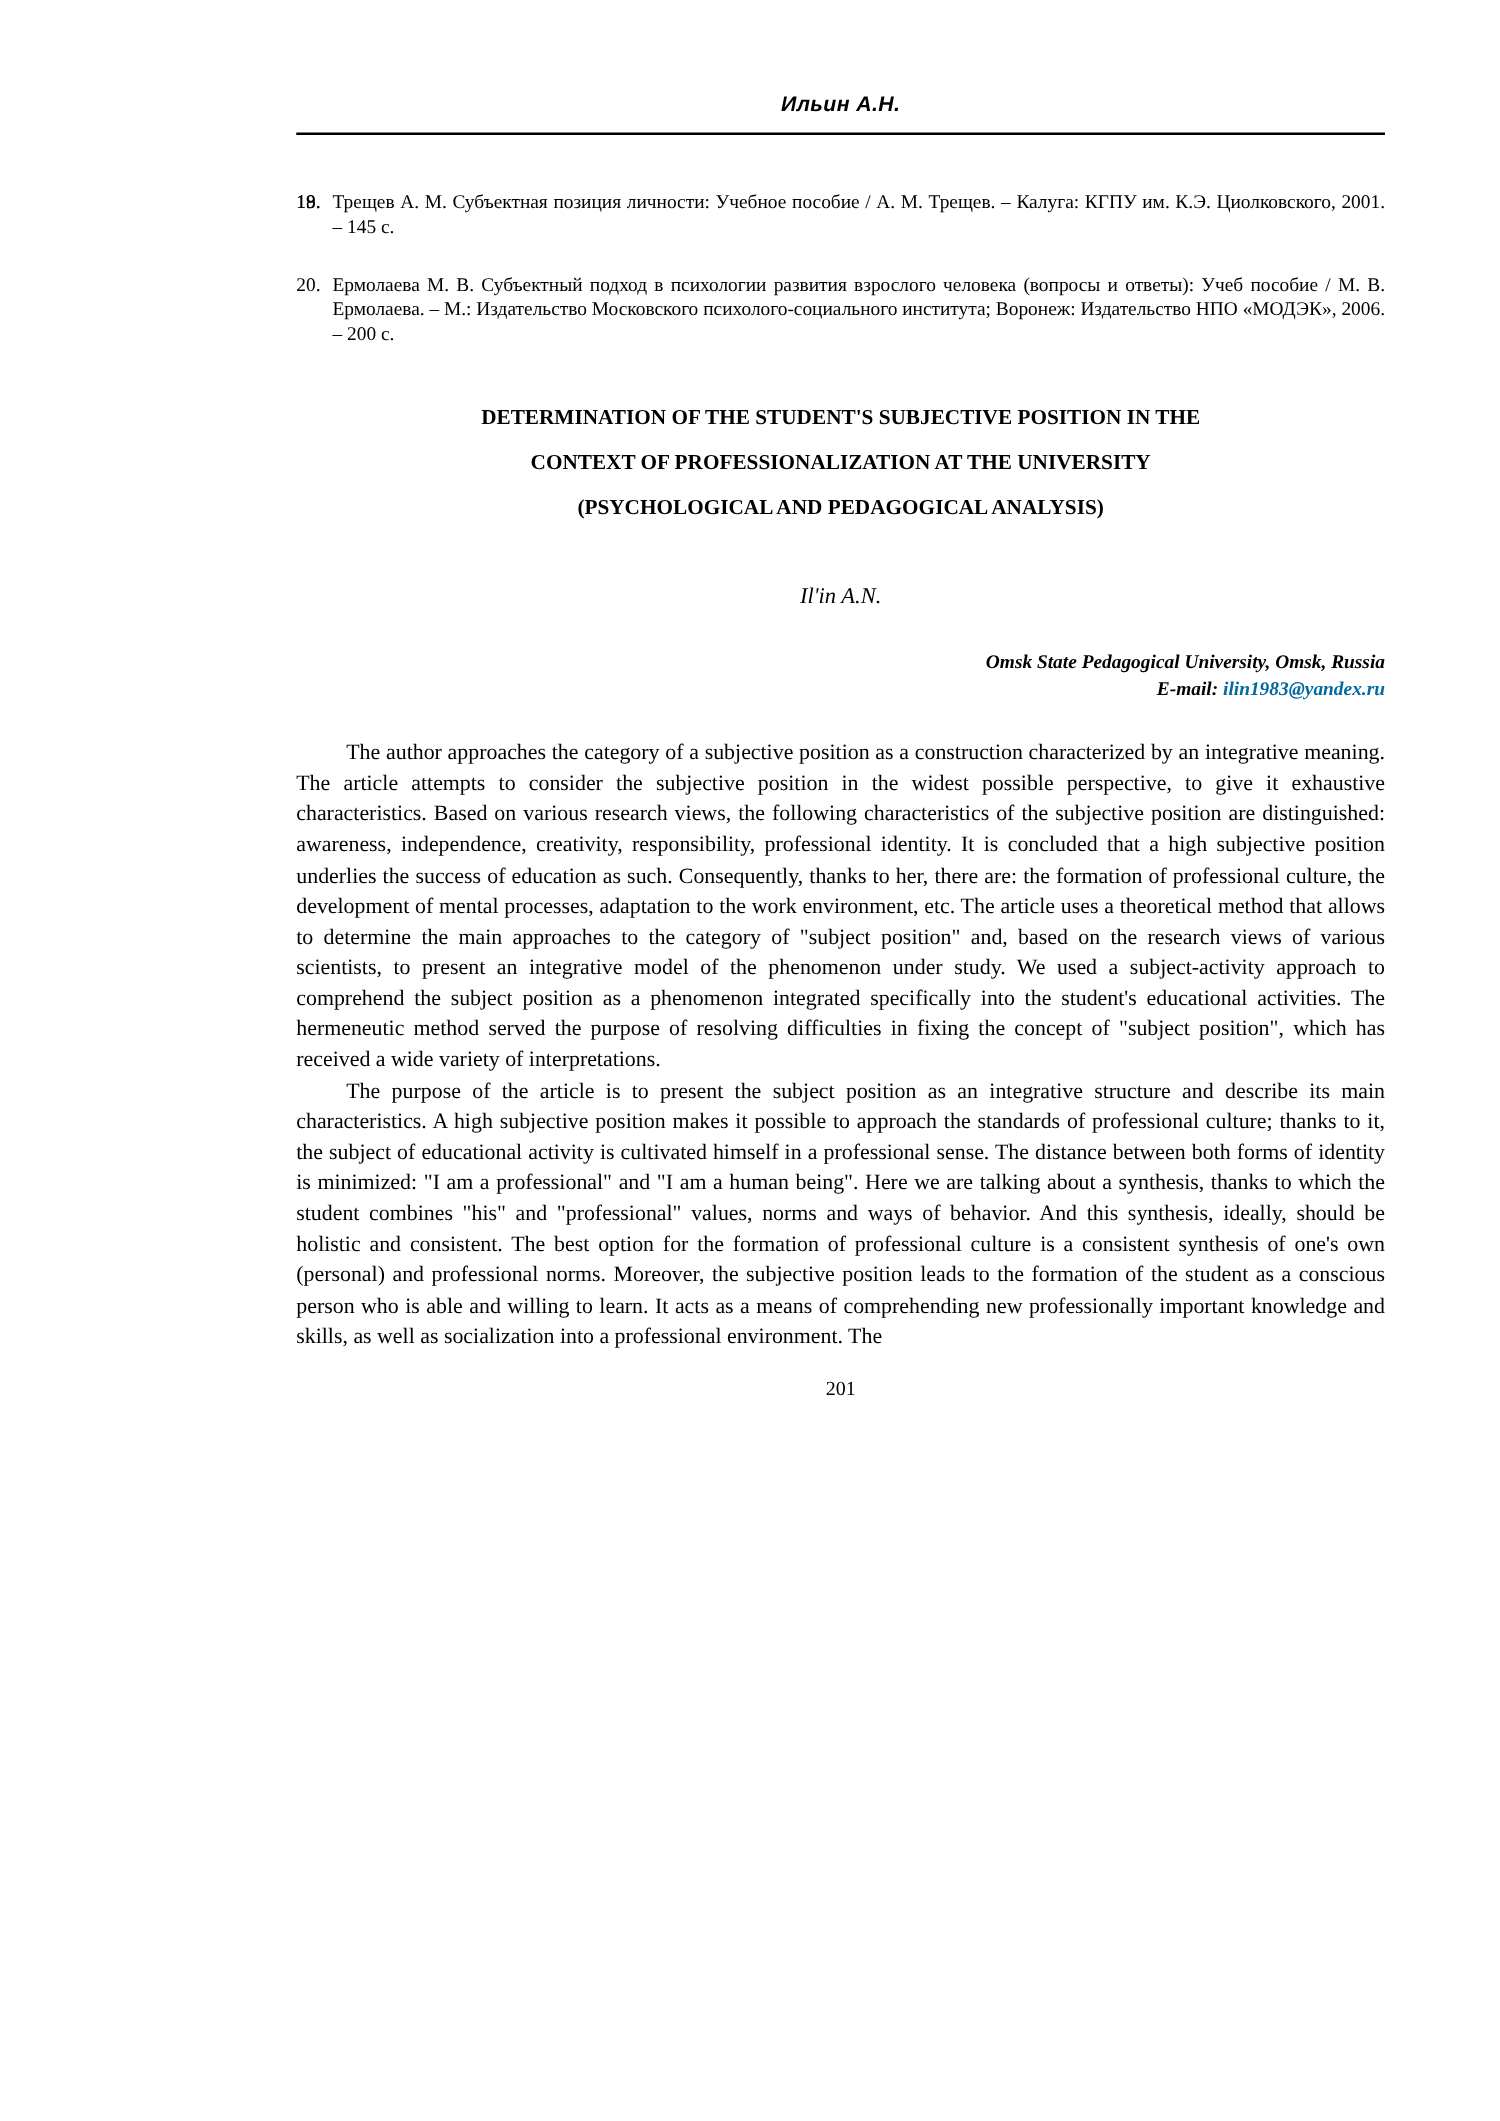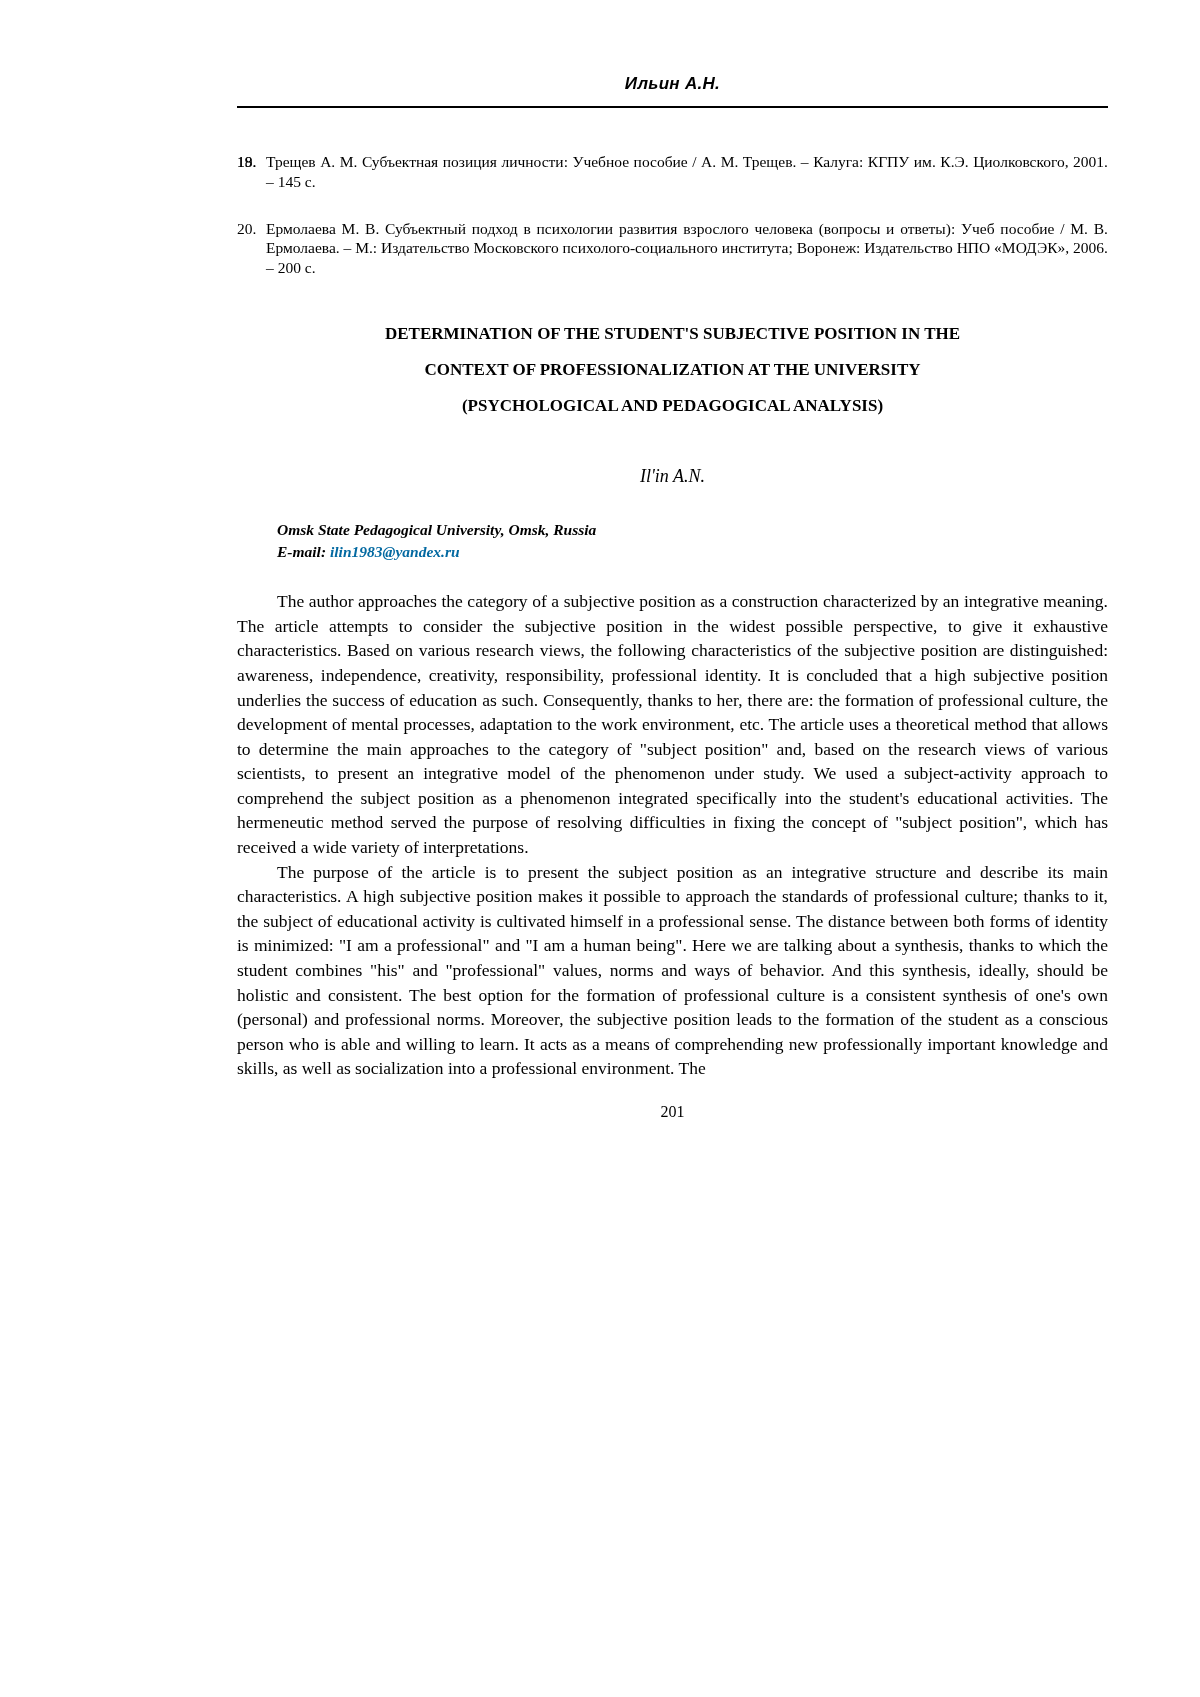--- a/index.html
+++ b/index.html
@@ -64,20 +64,21 @@
     font-style: italic;
     font-size: 18px;
   }
   .affiliation {
     margin-top: 32px;
     padding-left: 40px;
     font-weight: bold;
     font-style: italic;
     font-size: 15.5px;
     line-height: 1.42;
+    text-align: right;
   }
   .email-line { }
   .email-link {
     color: #0369a1;
     cursor: pointer;
   }
   .body-par {
     font-size: 17.5px;
     line-height: 24.6px;
     text-align: justify;

